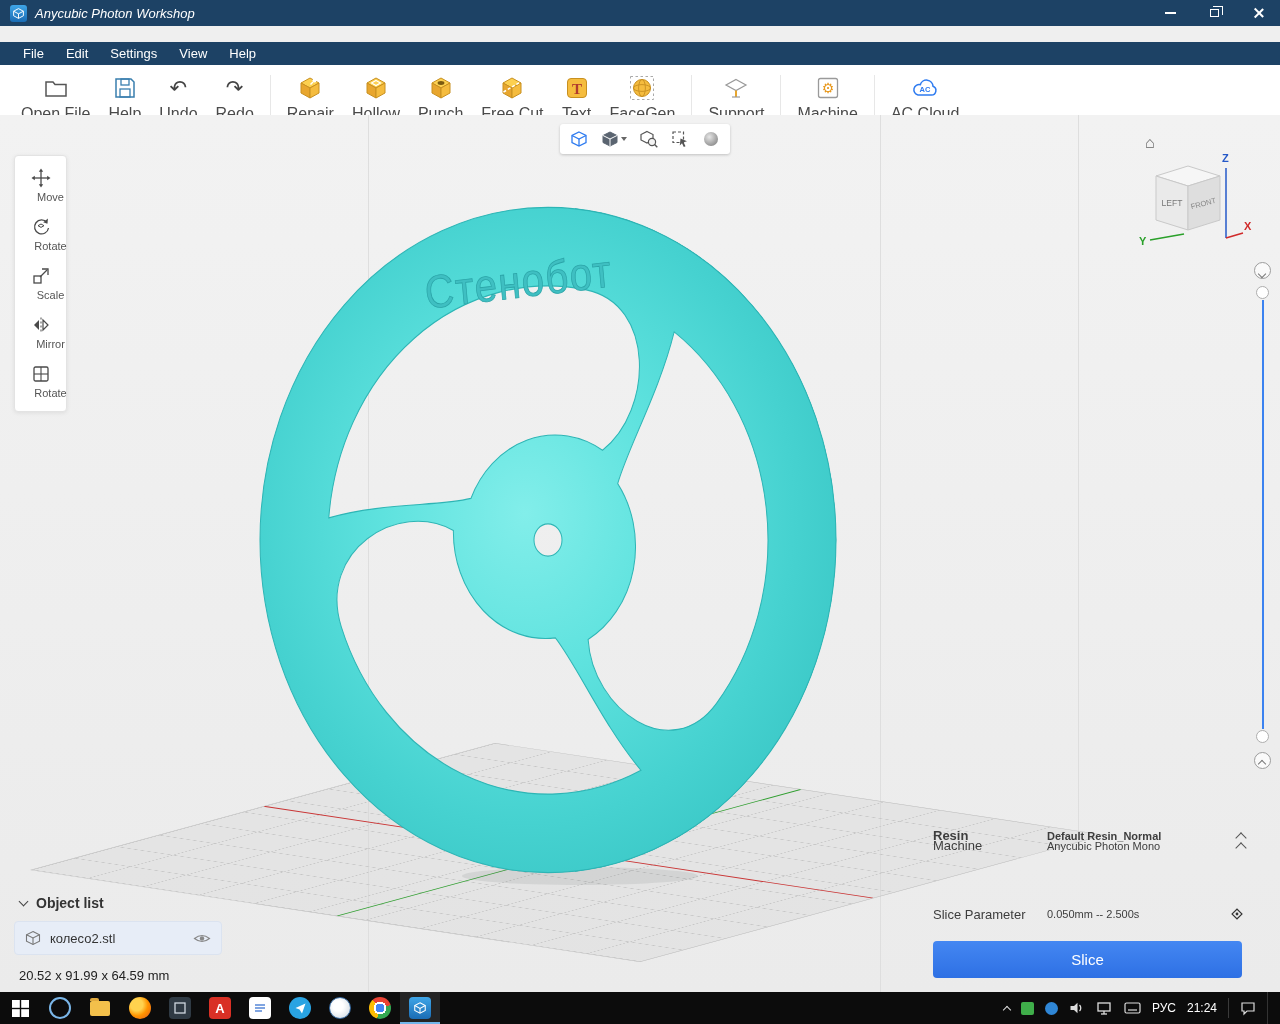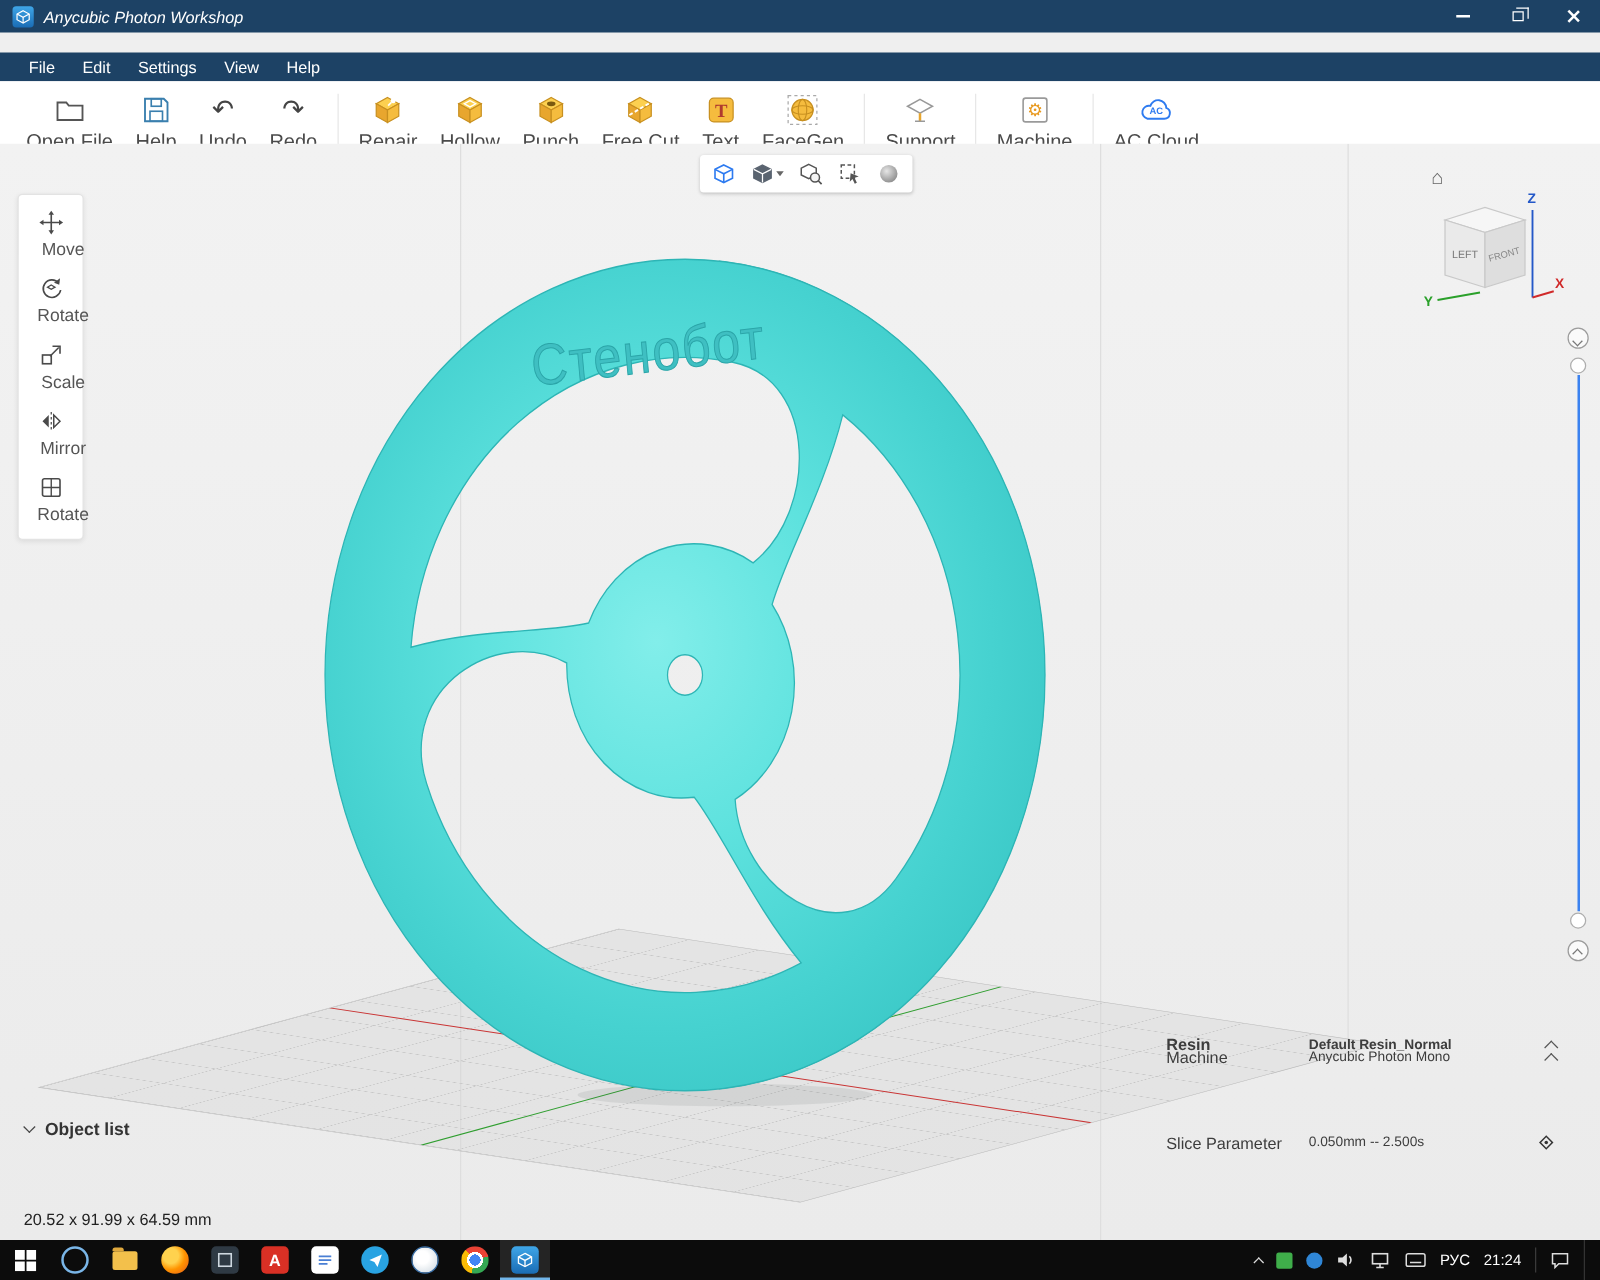--- a/index.html
+++ b/index.html
@@ -39,21 +39,21 @@
     background-color:rgba(208,208,208,0.30);
     background-image:linear-gradient(to right,#c6c6c6 1px,transparent 1px),linear-gradient(to bottom,#c6c6c6 1px,transparent 1px);
     background-size:56.1px 43.8px; border:1px solid #b9b9b9; z-index:1; }
   .axis-red { position:absolute; left:0; right:0; top:50%; height:2px; background:#c93434; }
   .axis-green { position:absolute; top:0; bottom:0; left:50%; width:2px; background:#2f9e2f; }
   .wheel { position:absolute; left:230px; top:63px; z-index:2; }
   
   .tool-panel { position:absolute; left:14px; top:40px; width:53px; background:#fff; border:1px solid #e3e3e3; border-radius:4px;
     box-shadow:0 1px 4px rgba(0,0,0,0.08); display:flex; flex-direction:column; align-items:center; padding:5px 0; z-index:5; }
   .tool-item { display:flex; flex-direction:column; align-items:center; gap:3px; padding:7px 0; width:100%; }
-  .tool-label { font-size:14px; color:#555;margin-left:20px; }
+  .tool-label { font-size:11px; color:#555;margin-left:20px; }
   
   .mini-toolbar { position:absolute; left:560px; top:9px; height:30px; background:#fff; border-radius:3px;
     box-shadow:0 1px 3px rgba(0,0,0,0.20); display:flex; align-items:center; padding:0 10px; gap:13px; z-index:5; }
   .mini-ic { display:flex; align-items:center; gap:2px; }
   .caret-down { width:0; height:0; border-left:3.5px solid transparent; border-right:3.5px solid transparent; border-top:4px solid #666; }
   
   .nav-cube { position:absolute; left:1136px; top:33px; z-index:5; }
   .home-icon { position:absolute; left:1145px; top:20px; font-size:16px; color:#666; line-height:16px; z-index:5; }
   
   .circ-btn { position:absolute; width:17px; height:17px; border:1px solid #9c9c9c; border-radius:50%; background:#fafafa; z-index:5; }
@@ -408,40 +408,53 @@
   <div class="circ-btn" style="left:1254px; top:147px;"><span class="chev down"></span></div>
   <div class="vslider-handle" style="left:1256px; top:171px;"></div>
   <div class="vslider-line" style="left:1262px; top:185px; height:429px;"></div>
   <div class="vslider-handle" style="left:1256px; top:615px;"></div>
   <div class="circ-btn" style="left:1254px; top:637px;"><span class="chev up"></span></div>
 
   <div class="objlist-header">
     <span class="chev-dark"></span>
     <span class="objlist-title">Object list</span>
   </div>
+  <div class="objlist-item">
+    <svg width="16" height="16" viewBox="0 0 16 16">
+        <polygon points="8,1.5 14.5,4.8 14.5,11.2 8,14.5 1.5,11.2 1.5,4.8" fill="none" stroke="#777" stroke-width="1.1"></polygon>
+        <polyline points="1.5,4.8 8,8 14.5,4.8" fill="none" stroke="#777" stroke-width="1.1"></polyline>
+        <line x1="8" y1="8" x2="8" y2="14.5" stroke="#777" stroke-width="1.1"></line>
+      </svg>
+    <span class="obj-name">колесо2.stl</span>
+    <svg width="18" height="13" viewBox="0 0 18 13">
+        <path d="M1.5 6.5 Q9 0.5 16.5 6.5 Q9 12.5 1.5 6.5 z" fill="none" stroke="#888" stroke-width="1.2"></path>
+        <circle cx="9" cy="6.5" r="2.2" fill="#888"></circle>
+      </svg>
+  </div>
   <div class="dims">20.52 x 91.99 x 64.59 mm</div>
 
   <div class="set-row" style="top:723px;">
     <span class="set-label">Machine</span>
     <span class="set-value">Anycubic Photon Mono</span>
     <span class="chev-up-sm"></span>
   </div>
   <div class="set-row" style="top:713px;font-weight:bold;">
     <span class="set-label">Resin</span>
     <span class="set-value">Default Resin_Normal</span>
     <span class="chev-up-sm"></span>
   </div>
   <div class="set-row" style="top:791px;">
     <span class="set-label">Slice Parameter</span>
     <span class="set-value">0.050mm -- 2.500s</span>
     <svg width="16" height="16" viewBox="0 0 16 16">
         <rect x="4.5" y="4.5" width="7" height="7" transform="rotate(45 8 8)" fill="none" stro="" ke="#333" stroke="#333" stroke-width="1.2"></rect>
         <circle cx="8" cy="8" r="1.4" fill="#333"></circle>
       </svg>
   </div>
+  <div class="slice-btn">Slice</div>
 </div>
 
 <div class="taskbar">
   <div class="tb-apps">
     <div class="tk-app">
       <svg width="17" height="17" viewBox="0 0 17 17">
           <rect x="0" y="0" width="7.8" height="7.8" fill="#fff"></rect>
           <rect x="9.2" y="0" width="7.8" height="7.8" fill="#fff"></rect>
           <rect x="0" y="9.2" width="7.8" height="7.8" fill="#fff"></rect>
           <rect x="9.2" y="9.2" width="7.8" height="7.8" fill="#fff"></rect>

